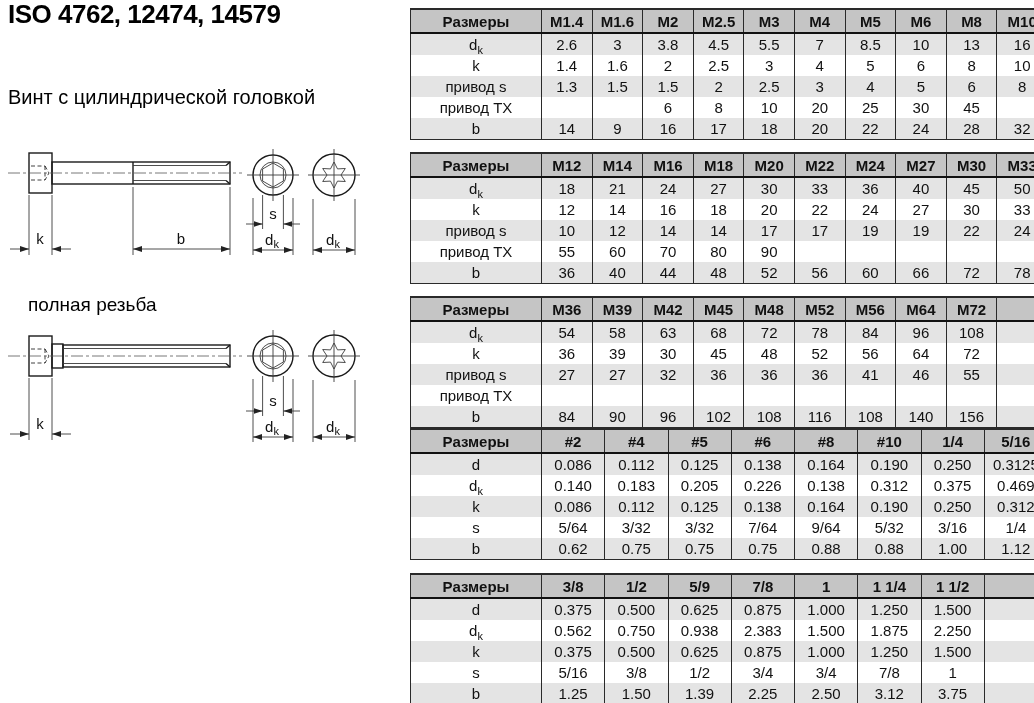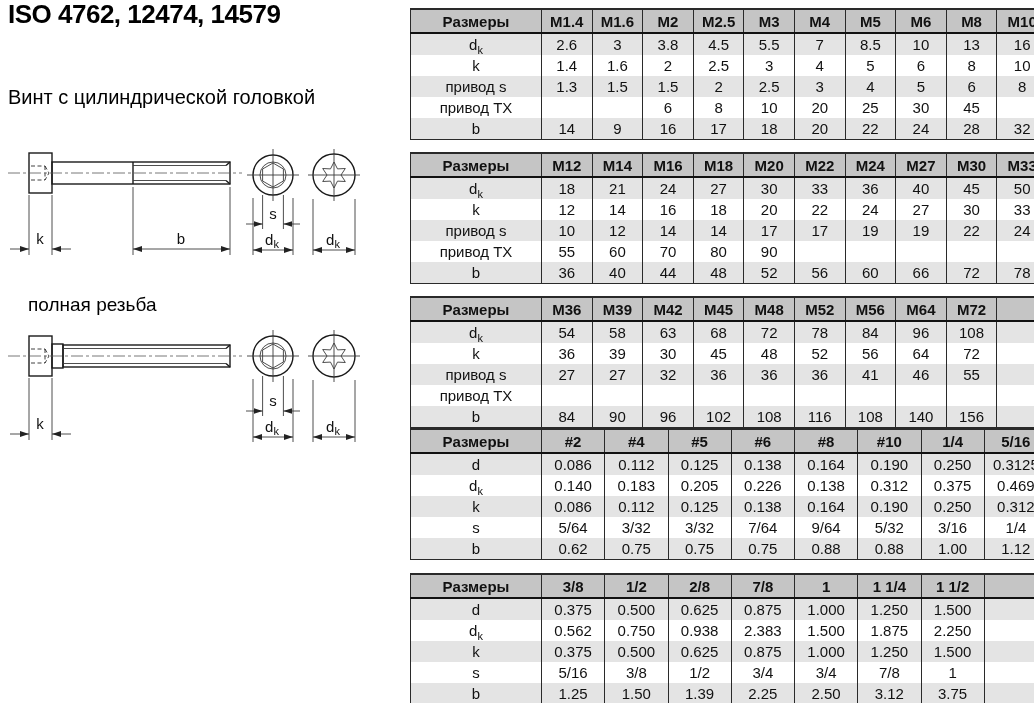--- a/index.html
+++ b/index.html
@@ -568,21 +568,21 @@
         <col style="width: 63.25px;">
         <col style="width: 63.25px;">
         <col style="width: 63.25px;">
         <col style="width: 63.25px;">
       </colgroup>
       <thead>
         <tr>
           <th>Размеры</th>
           <th>3/8</th>
           <th>1/2</th>
-          <th>2/8</th>
+          <th>5/9</th>
           <th>7/8</th>
           <th>1</th>
           <th>1 1/4</th>
           <th>1 1/2</th>
           <th></th>
         </tr>
       </thead>
       <tbody>
         <tr class="shade">
           <td>d</td>

